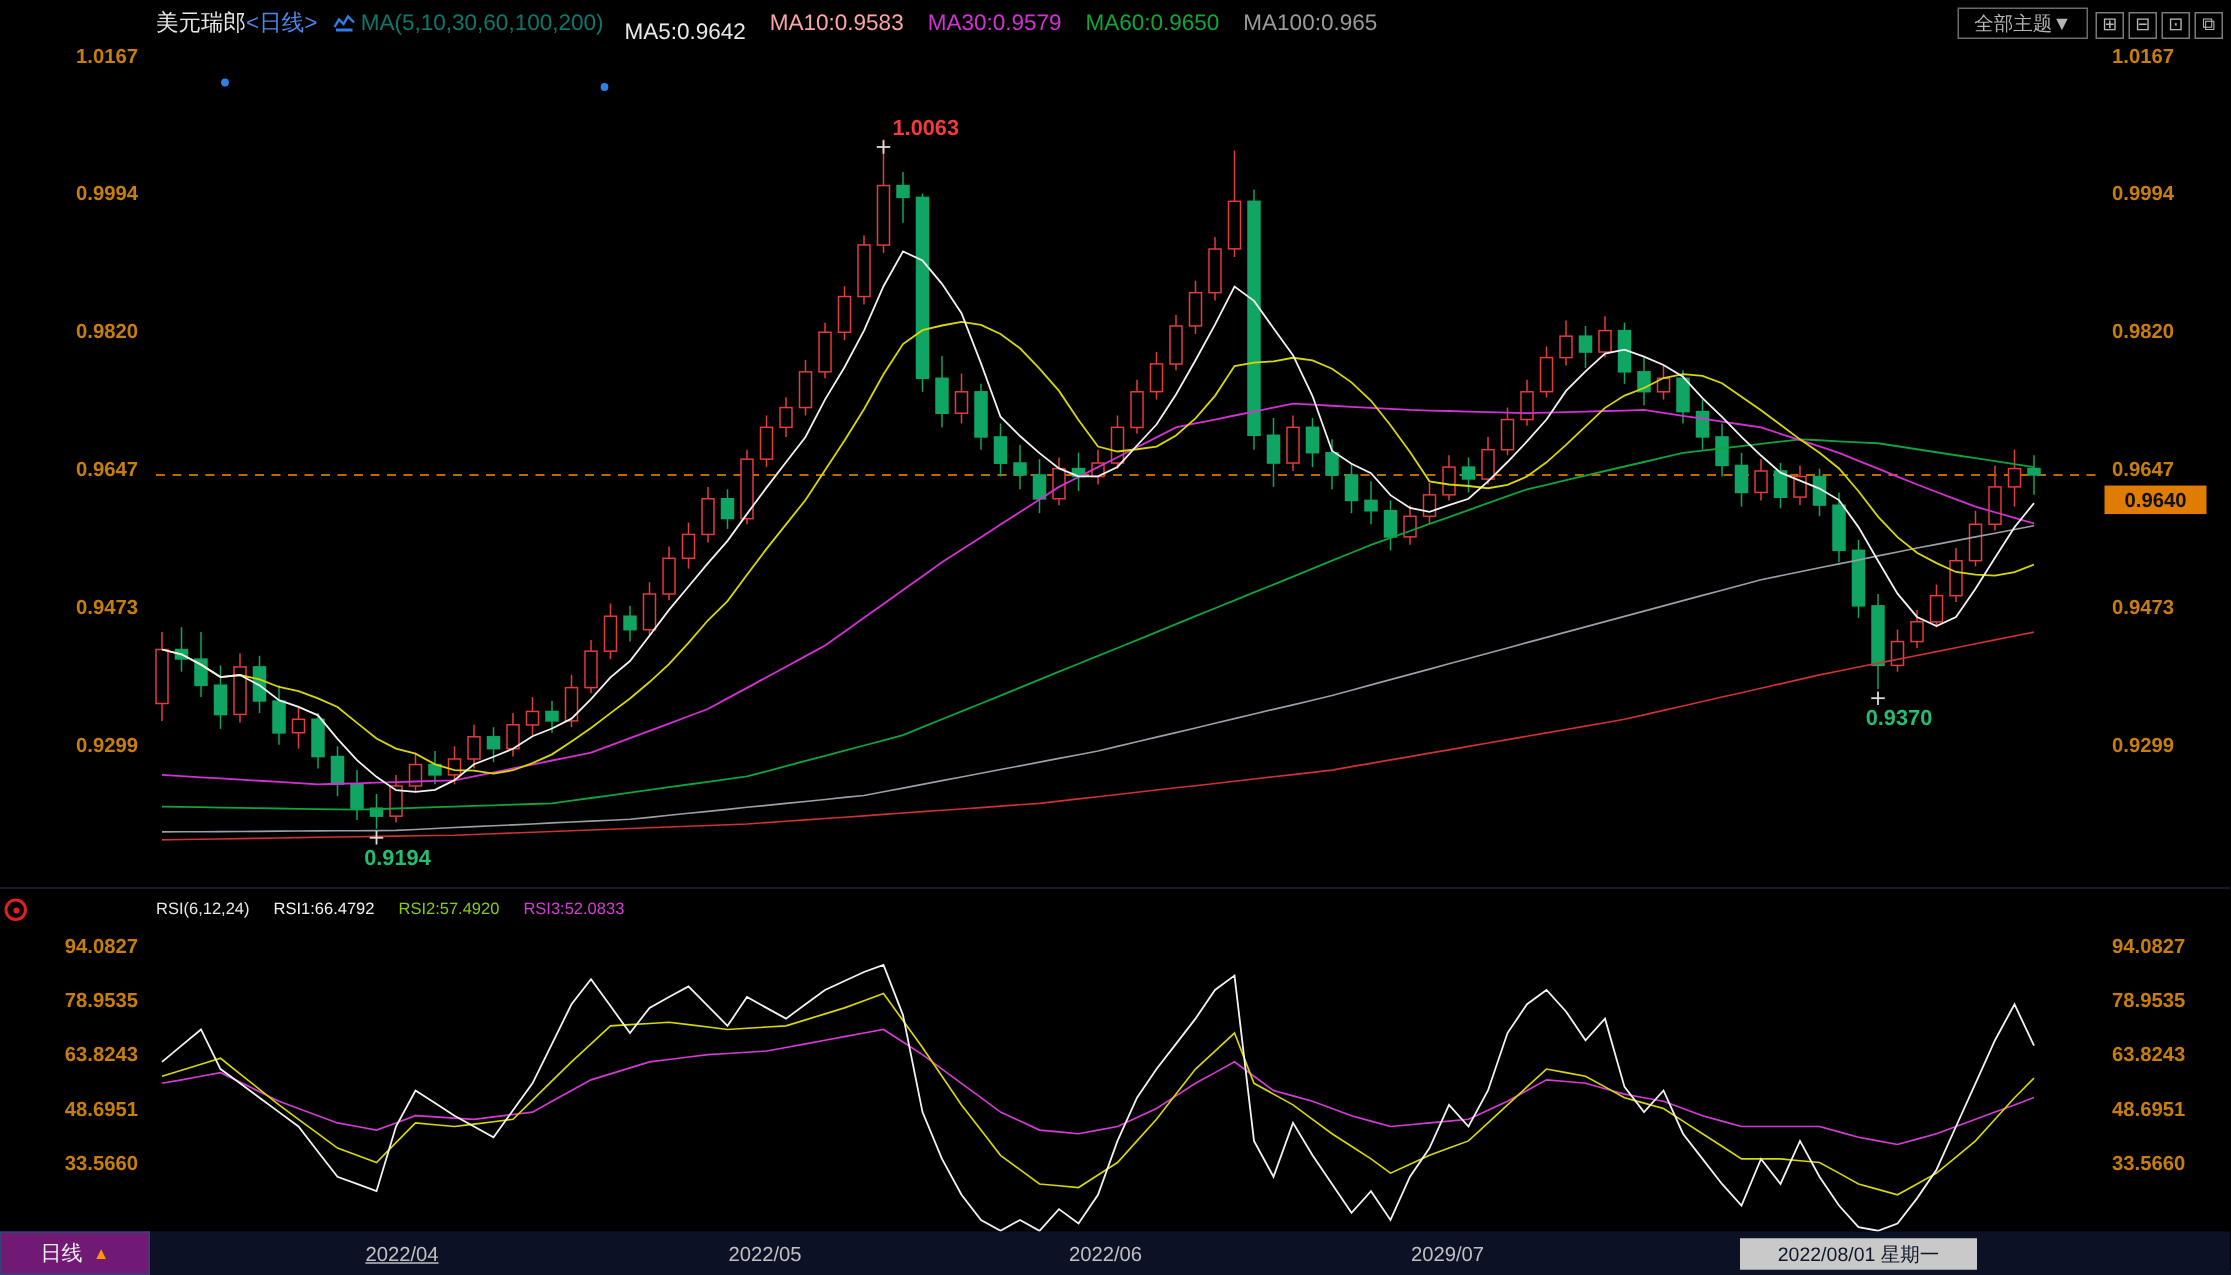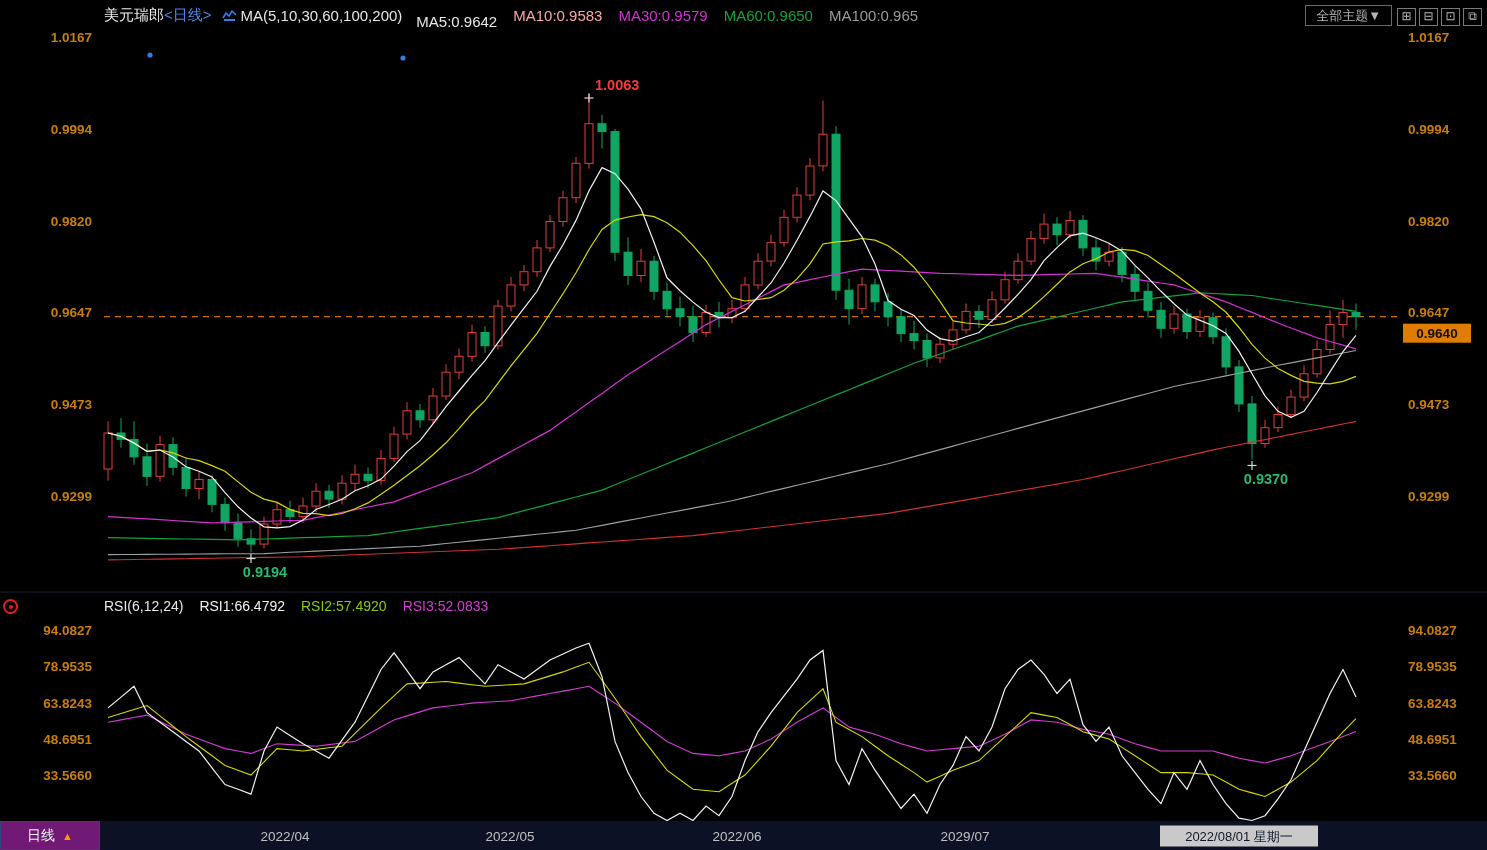--- a/index.html
+++ b/index.html
@@ -6,35 +6,35 @@
   .screen{position:relative;width:1487px;height:850px;background:#000;overflow:hidden;
           font-family:"Liberation Sans",sans-serif;}
   svg text{font-family:"Liberation Sans",sans-serif;}
 
   
   .top-bar{position:absolute;top:0;left:0;right:0;height:30px;display:flex;align-items:center;
            padding-left:104px;box-sizing:border-box;font-size:15px;z-index:5;}
   .sym{color:#e8e8e8;}
   .period{color:#4f86e8;margin-right:10px;}
   .ind-icon{margin-right:4px;}
-  .ma-group{color:#e5e5e5;margin-right:14px;}
+  .ma-group{color:#0f766e;margin-right:14px;}
   .ma-val{margin-right:16px;}
   .top-right{margin-left:auto;display:flex;align-items:flex-end;gap:5px;padding-right:5px;}
   .theme-btn{border:1px solid #6a6a6a;color:#b4b4b4;font-size:13px;padding:1px 10px;height:17px;
              line-height:17px;cursor:pointer;}
   .win-icons{display:flex;gap:3px;}
   .wicon{width:17px;height:16px;border:1px solid #7a7a7a;color:#b8b8b8;font-size:12px;line-height:15px;
          text-align:center;cursor:pointer;}
 
   
   #chart-svg{position:absolute;top:0;left:0;}
 
   
   .rsi-header{position:absolute;top:596px;left:0;right:0;height:20px;display:flex;align-items:center;
-              padding-left:104px;box-sizing:border-box;font-size:14px;gap:16px;z-index:5;}
+              padding-left:104px;box-sizing:border-box;font-size:11px;gap:16px;z-index:5;}
   .rsi-title{color:#e8e8e8;}
   .panel-icon{position:absolute;left:3px;top:3px;width:11px;height:11px;border:2px solid #e02020;
               border-radius:50%;display:flex;align-items:center;justify-content:center;}
   .panel-icon::after{content:"";width:4px;height:4px;background:#e02020;border-radius:50%;}
 
   
   .bottom-bar{position:absolute;left:0;right:0;top:821px;height:29px;background:#0c1126;z-index:6;}
   .period-box{position:absolute;left:0;top:0;bottom:0;width:100px;background:#701a75;
               border:1px solid #33447a;box-sizing:border-box;display:flex;align-items:center;
               justify-content:center;gap:7px;cursor:pointer;}
@@ -324,21 +324,21 @@
     <span style="color: #84cc16;">RSI2:57.4920</span>
     <span style="color: rgb(213, 60, 213);">RSI3:52.0833</span>
   </div>
 
   <div class="bottom-bar">
     <div class="period-box">
       <span class="plabel">日线</span>
       <span class="up-arrow">▲</span>
     </div>
     <div id="xlabels">
-        <span class="xlab" style="left: 285px;">2022/04</span>
+        <span class="xlab" style="left: 268px; text-decoration: underline;">2022/04</span>
         <span class="xlab" style="left: 510px;">2022/05</span>
         <span class="xlab" style="left: 737px;">2022/06</span>
         <span class="xlab" style="left: 965px;">2029/07</span>
         <span class="xlab hl" style="left: 1160px;">2022/08/01 星期一</span>
       </div>
   </div>
 
 </div>
 
 </body></html>

